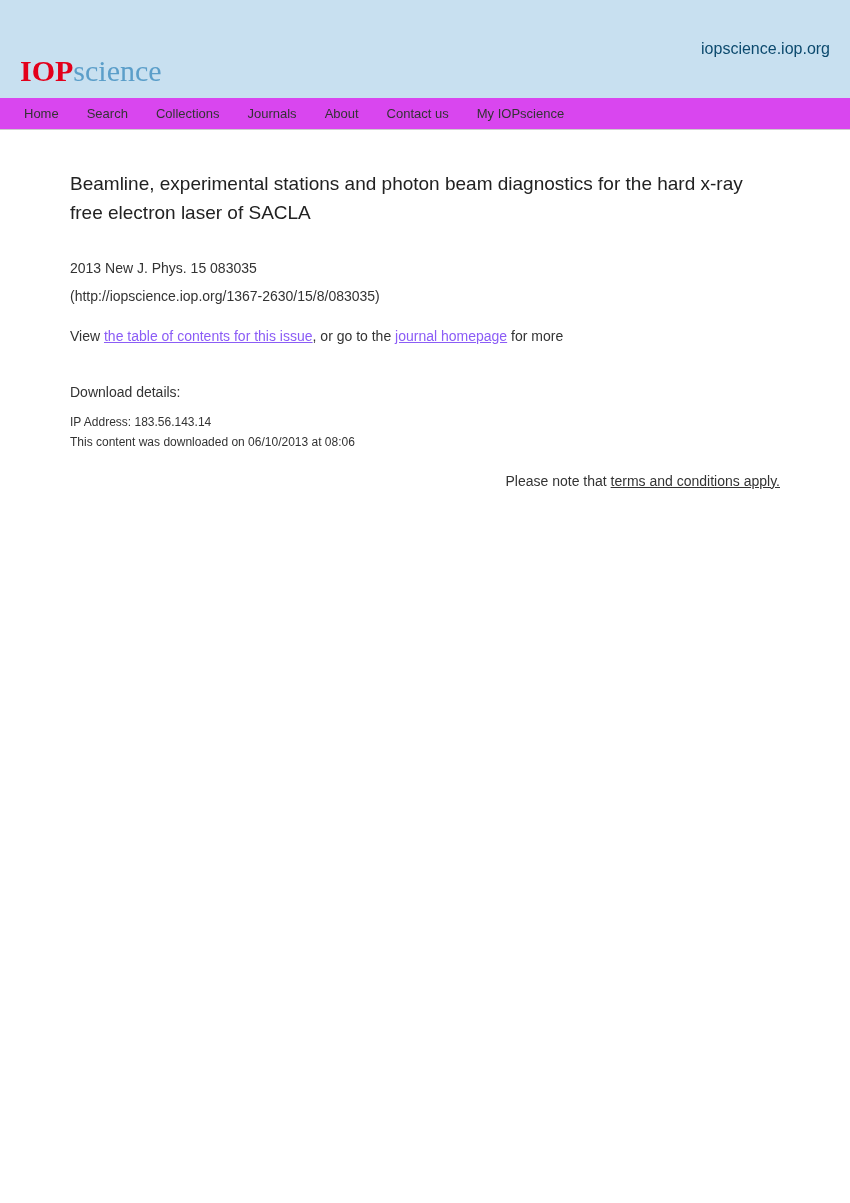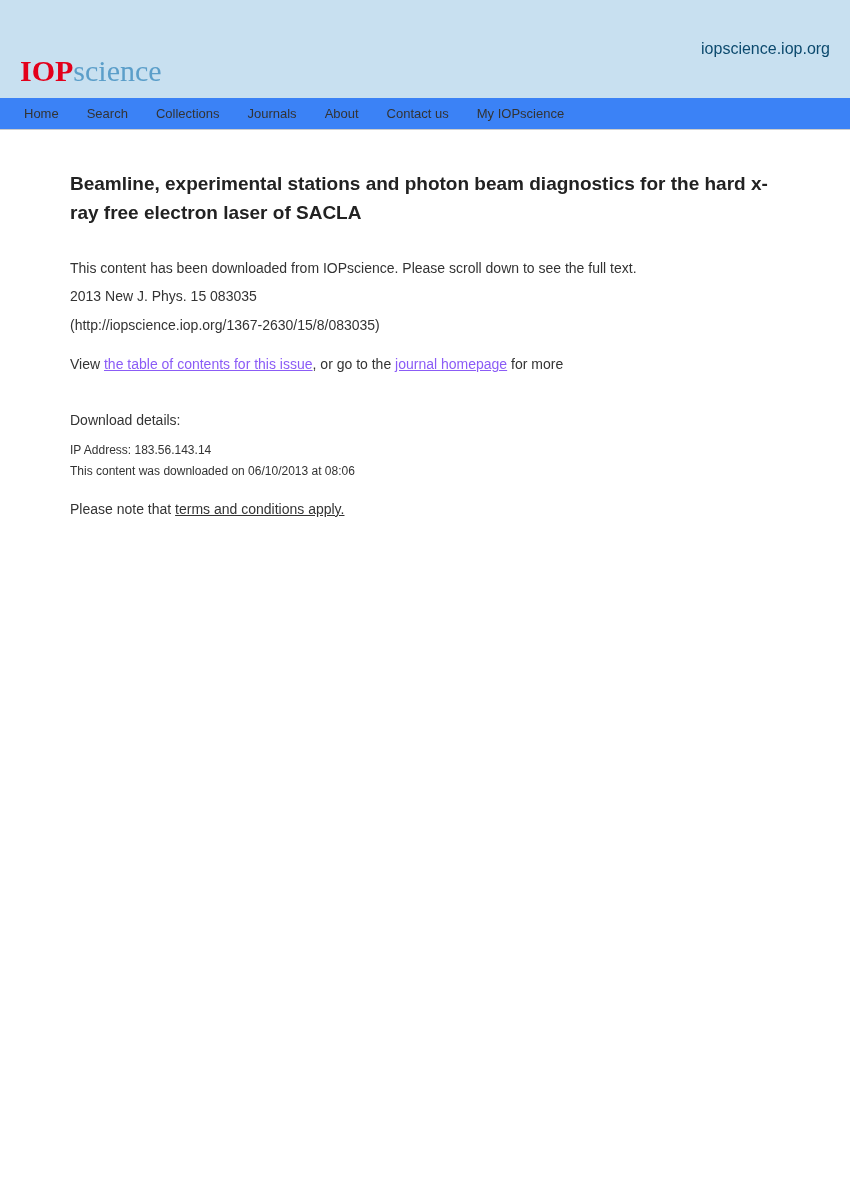--- a/index.html
+++ b/index.html
@@ -50,21 +50,21 @@
     }
 
     .header-url {
       font-size: 16px;
       color: #0c4a6e;
       text-decoration: none;
     }
 
     
     .navbar {
-      background-color: #3b82f6;
+      background-color: #d946ef;
       border-bottom: 1px solid #ccc;
       padding: 0 10px;
     }
 
     .navbar ul {
       list-style: none;
       display: flex;
       flex-direction: row;
       padding: 0;
       margin: 0;
@@ -79,21 +79,21 @@
     }
 
     
     .main-content {
       padding: 40px 70px;
       max-width: 850px;
     }
 
     .article-title {
       font-size: 19px;
-      font-weight: bold;
+      font-weight: normal;
       color: #222;
       line-height: 1.5;
       margin-bottom: 30px;
     }
 
     .content-section {
       margin-bottom: 20px;
       font-size: 14px;
       line-height: 1.6;
       color: #333;
@@ -127,20 +127,21 @@
     }
 
     .download-section .info {
       font-size: 12px;
       line-height: 1.7;
     }
 
     .note-section {
       margin-top: 20px;
       font-size: 14px;
+      text-align: right;
     }
 
     .note-section a {
       color: #333;
       text-decoration: underline;
     }
   </style>
 </head>
 <body>
 
@@ -178,21 +179,20 @@
       <a href="#">My IOPscience</a>
     </li>
   </ul>
 </nav>
 
 <main class="main-content">
 
   <h1 class="article-title">Beamline, experimental stations and photon beam diagnostics for the hard x-ray free electron laser of SACLA</h1>
 
   <div class="content-section">
-    <p>This content has been downloaded from IOPscience. Please scroll down to see the full text.</p>
     <p>2013 New J. Phys. 15 083035</p>
     <p>(http://iopscience.iop.org/1367-2630/15/8/083035)</p>
   </div>
 
   <div class="view-line">
     <span>View </span><a href="#">the table of contents for this issue</a><span>, or go to the </span><a href="#">journal homepage</a><span> for more</span>
   </div>
 
   <div class="download-section">
     <p class="label">Download details:</p>

